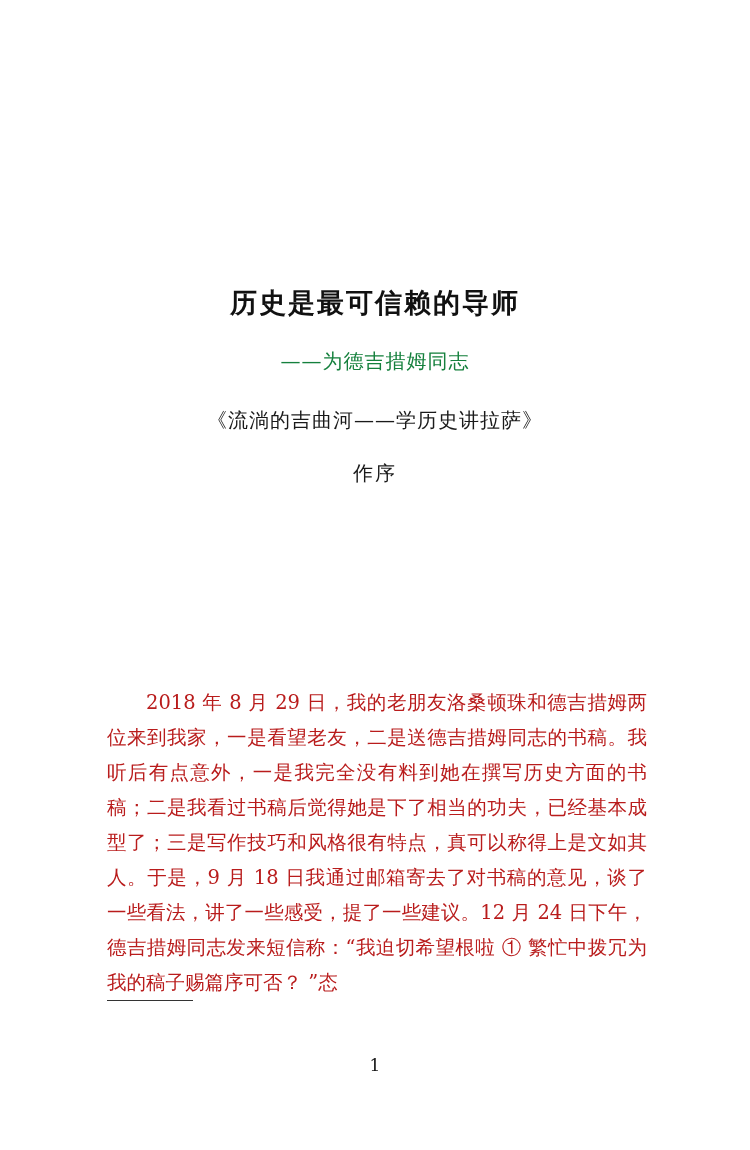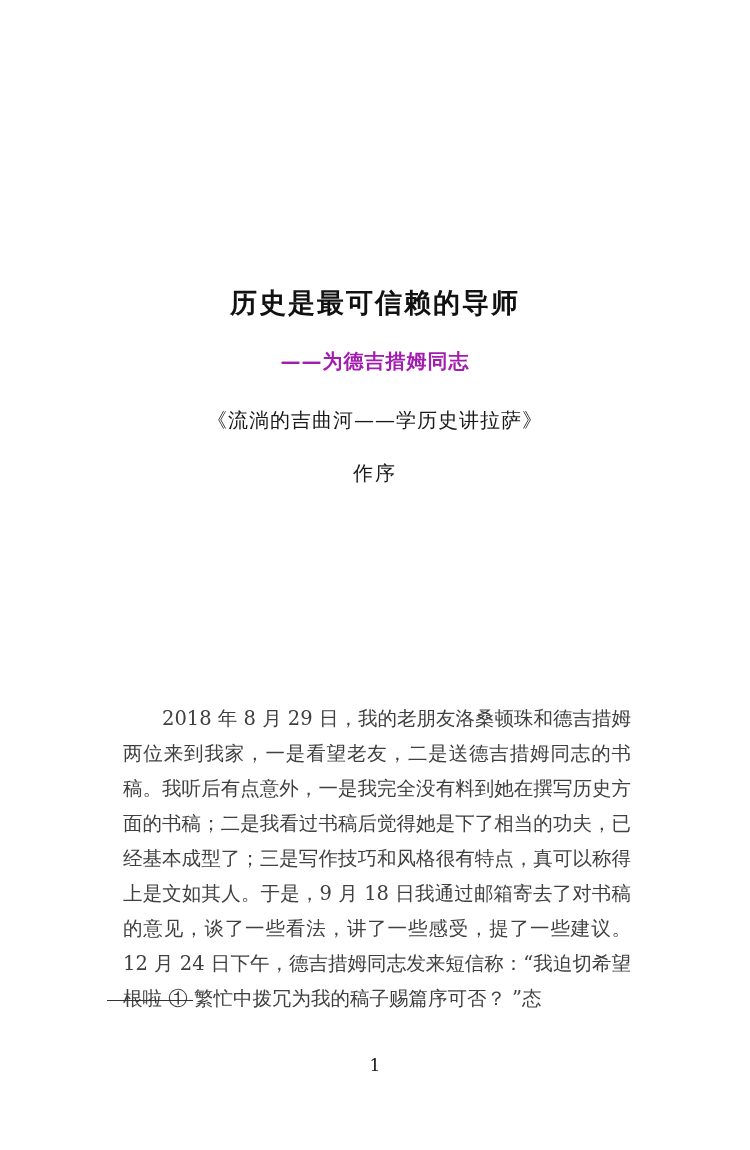--- a/index.html
+++ b/index.html
@@ -34,22 +34,21 @@
     font-size: 27px;
     font-weight: bold;
     letter-spacing: 2px;
     line-height: 1.3;
     color: #111;
   }
   .subtitle-1 {
     margin-top: 28px;
     font-size: 20px;
     letter-spacing: 1px;
-    color: #a21caf;
-    font-weight: bold;
+    color: #15803d;
   }
   .subtitle-2 {
     margin-top: 32px;
     font-size: 20px;
     letter-spacing: 1px;
     color: #1a1a1a;
   }
   .subtitle-3 {
     margin-top: 26px;
     font-size: 20px;
@@ -61,22 +60,22 @@
     left: 107px;
     top: 685px;
     width: 540px;
   }
   .body-para {
     font-size: 19.5px;
     line-height: 35px;
     text-align: justify;
     text-justify: inter-ideograph;
     text-indent: 2em;
-    color: #404040;
-    margin: 16px;
+    color: #b91c1c;
+    margin: 0;
   }
   .footnote-block {
     position: absolute;
     left: 107px;
     top: 1000px;
     width: 540px;
   }
   .footnote-rule {
     width: 86px;
     height: 0;

